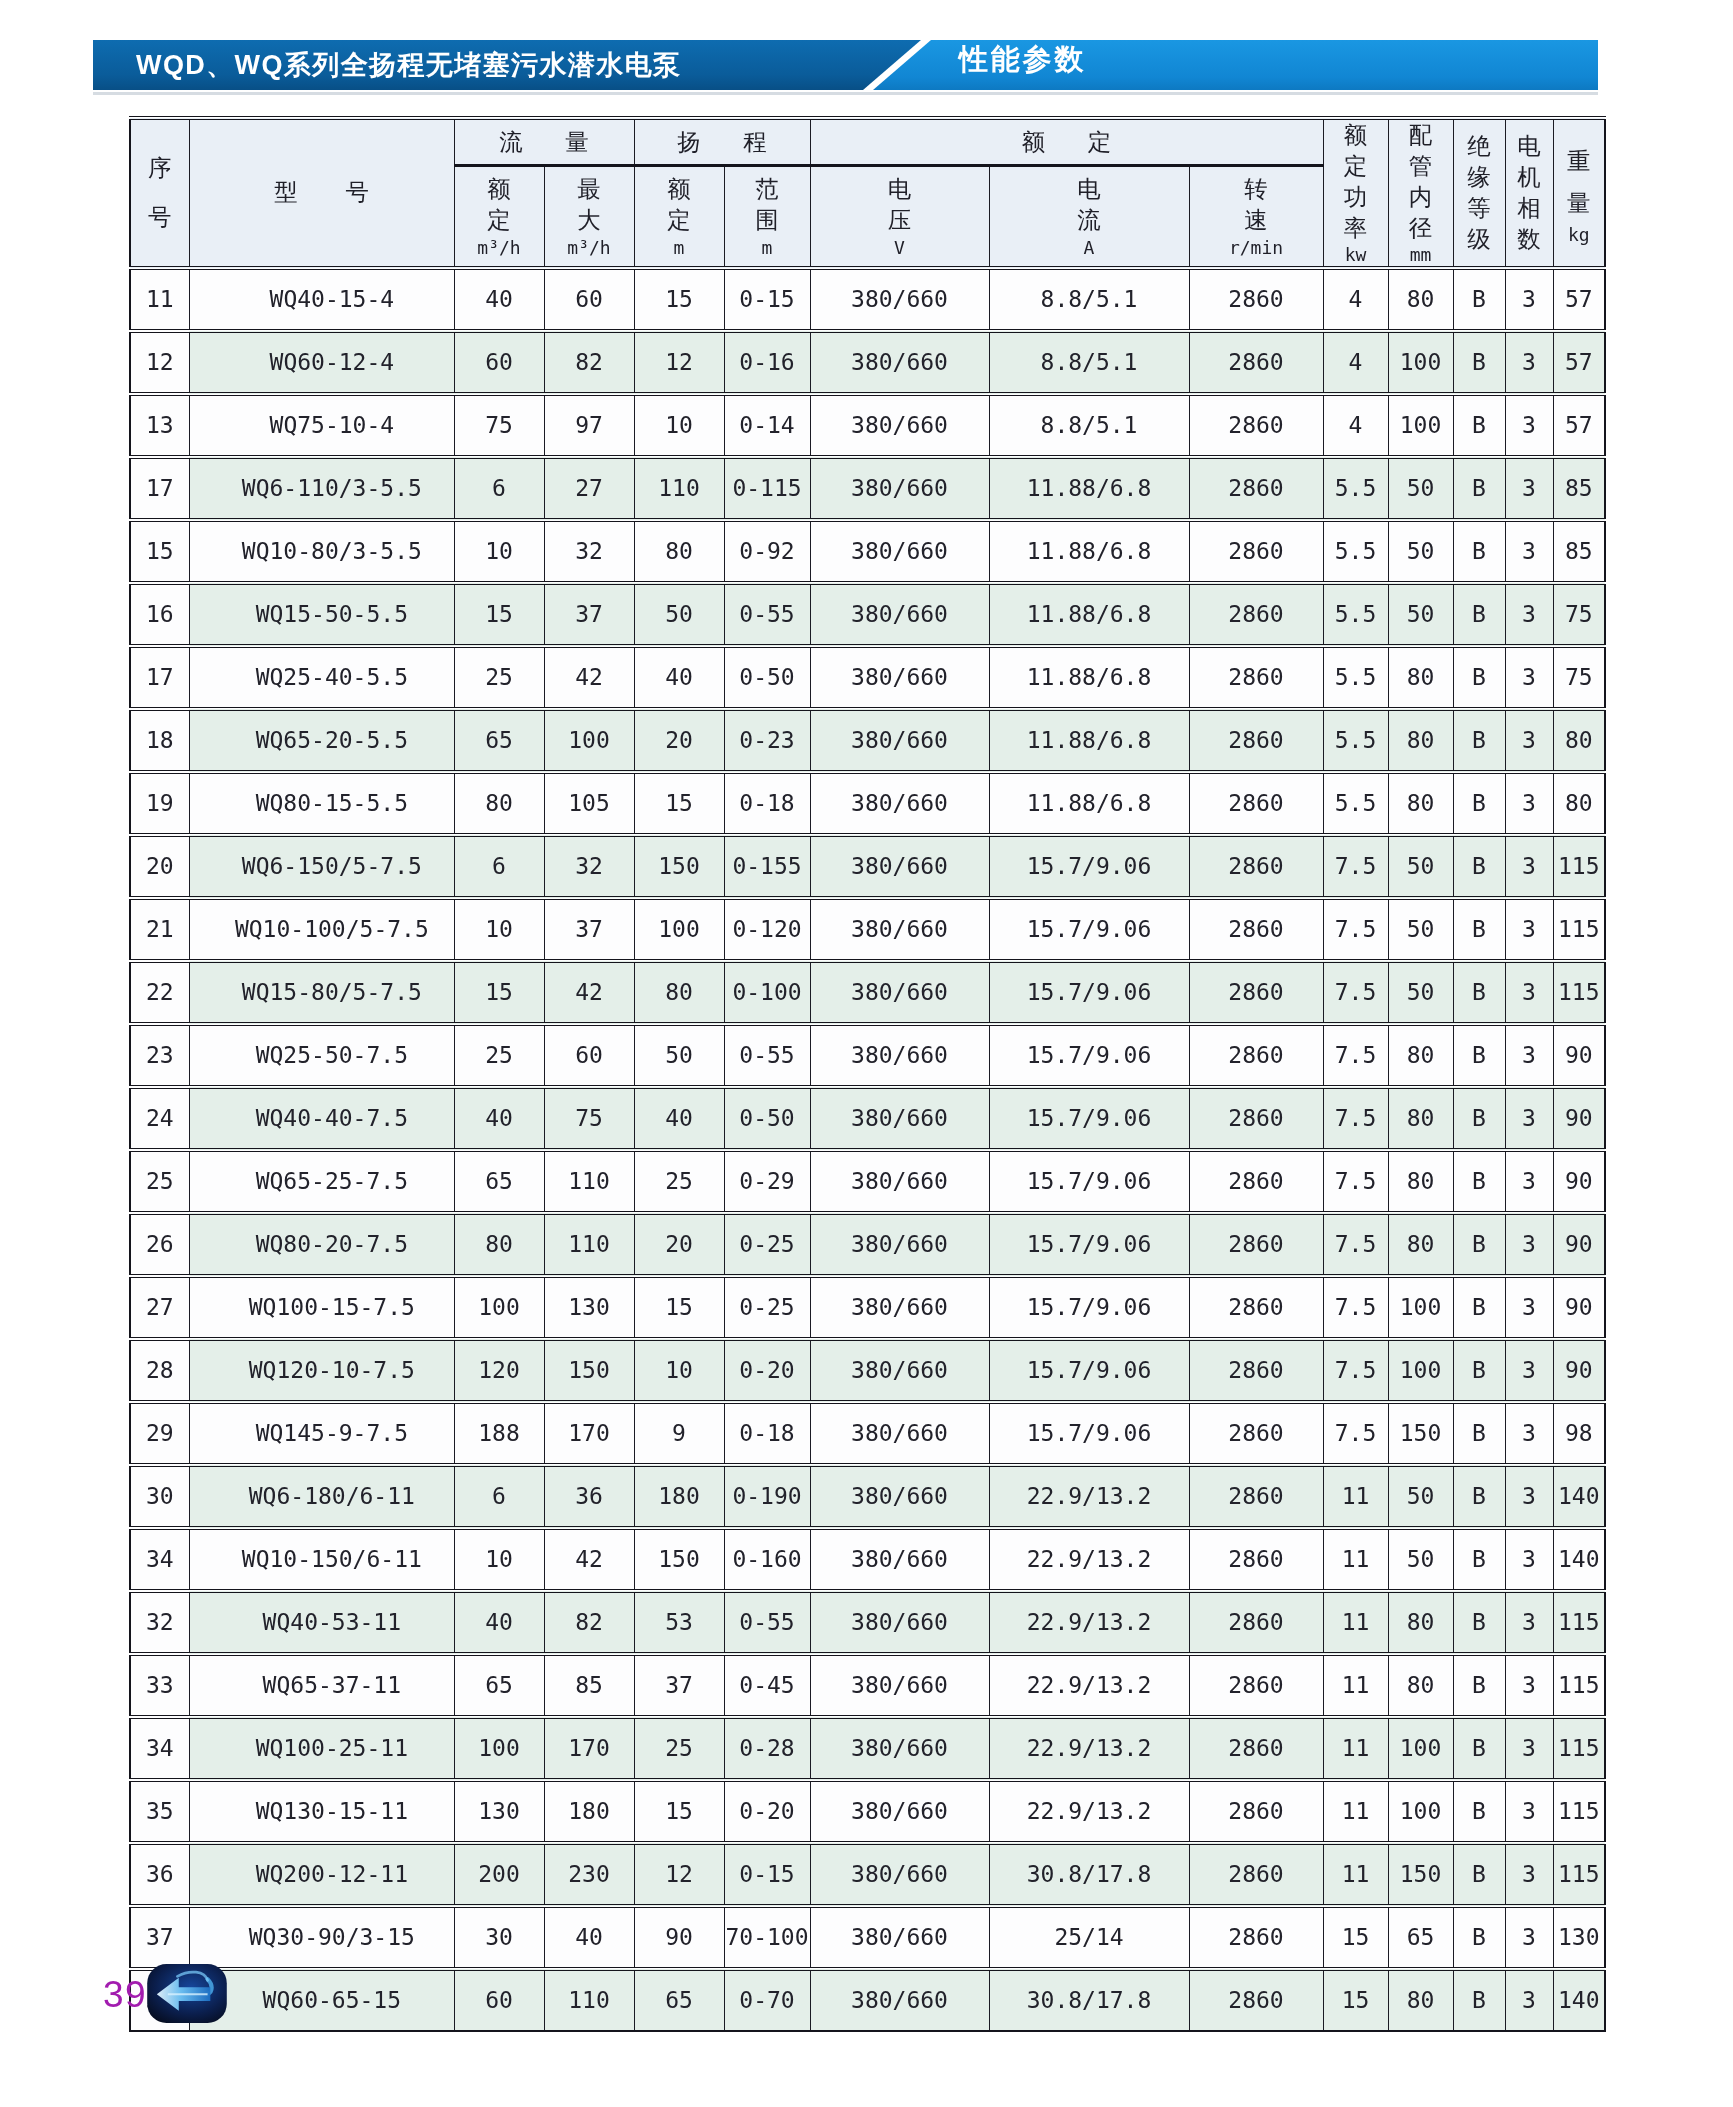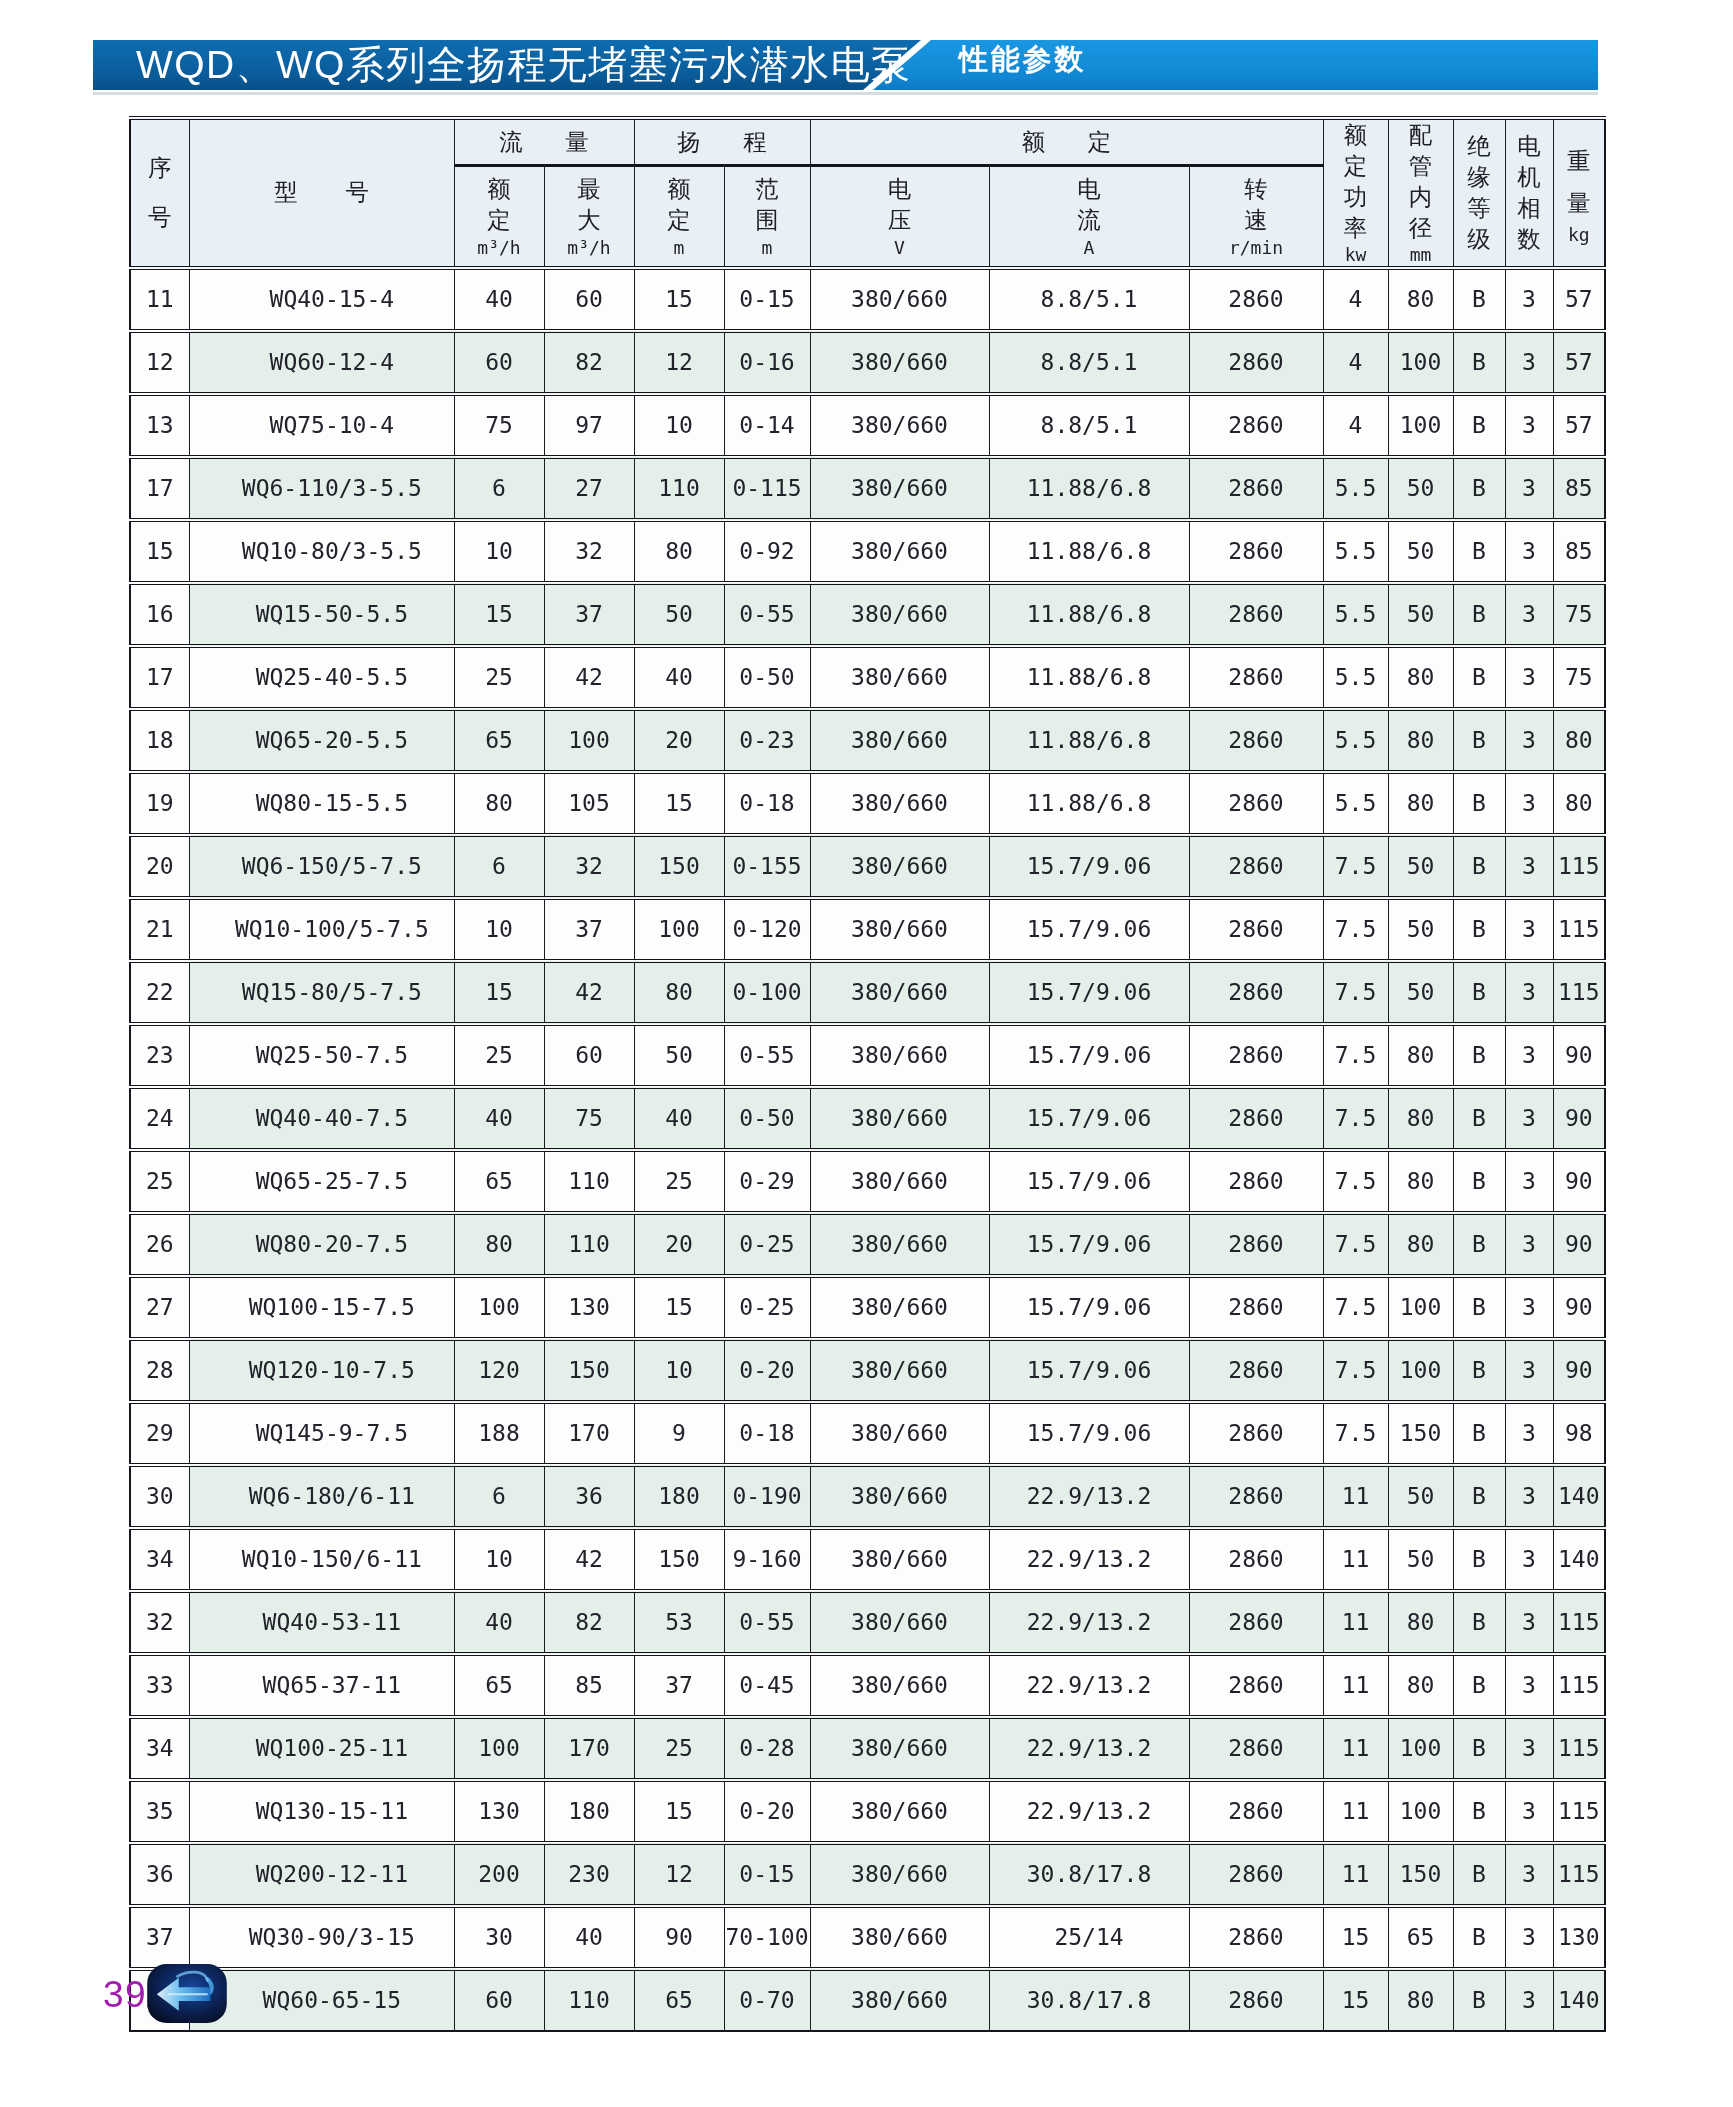--- a/index.html
+++ b/index.html
@@ -15,21 +15,21 @@
     clip-path:polygon(0 0,828px 0,770px 100%,0 100%);
   }
   .banner-light{
     position:absolute;inset:0;
     background:linear-gradient(180deg,#1a97e2 0%,#1186d3 75%,#0d79c2 100%);
     clip-path:polygon(838px 0,100% 0,100% 100%,780px 100%);
   }
   .banner-shadow{position:absolute;left:93px;top:92px;width:1505px;height:2.8px;background:#d6dce2;}
   .banner-title{
     position:absolute;left:43px;top:0;height:50px;display:flex;align-items:center;
-    color:#fff;font-size:39px;font-weight:normal;letter-spacing:1.4px;z-index:2;
+    color:#fff;font-size:27px;font-weight:bold;letter-spacing:1.4px;z-index:2;
   }
   .banner-section{
     position:absolute;left:866px;top:0;height:40px;display:flex;align-items:center;
     color:#fff;font-size:29px;font-weight:bold;letter-spacing:2.8px;z-index:2;
   }
   
   table.spec{
     position:absolute;left:129px;top:116px;width:1475px;
     border-collapse:collapse;table-layout:fixed;
     font-size:23px;
@@ -455,21 +455,21 @@
         <td>B</td>
         <td>3</td>
         <td>140</td>
       </tr>
       <tr>
         <td class="no-cell">34</td>
         <td class="model-cell">WQ10-150/6-11</td>
         <td>10</td>
         <td>42</td>
         <td>150</td>
-        <td>9-160</td>
+        <td>0-160</td>
         <td>380/660</td>
         <td>22.9/13.2</td>
         <td>2860</td>
         <td>11</td>
         <td>50</td>
         <td>B</td>
         <td>3</td>
         <td>140</td>
       </tr>
       <tr class="green">

